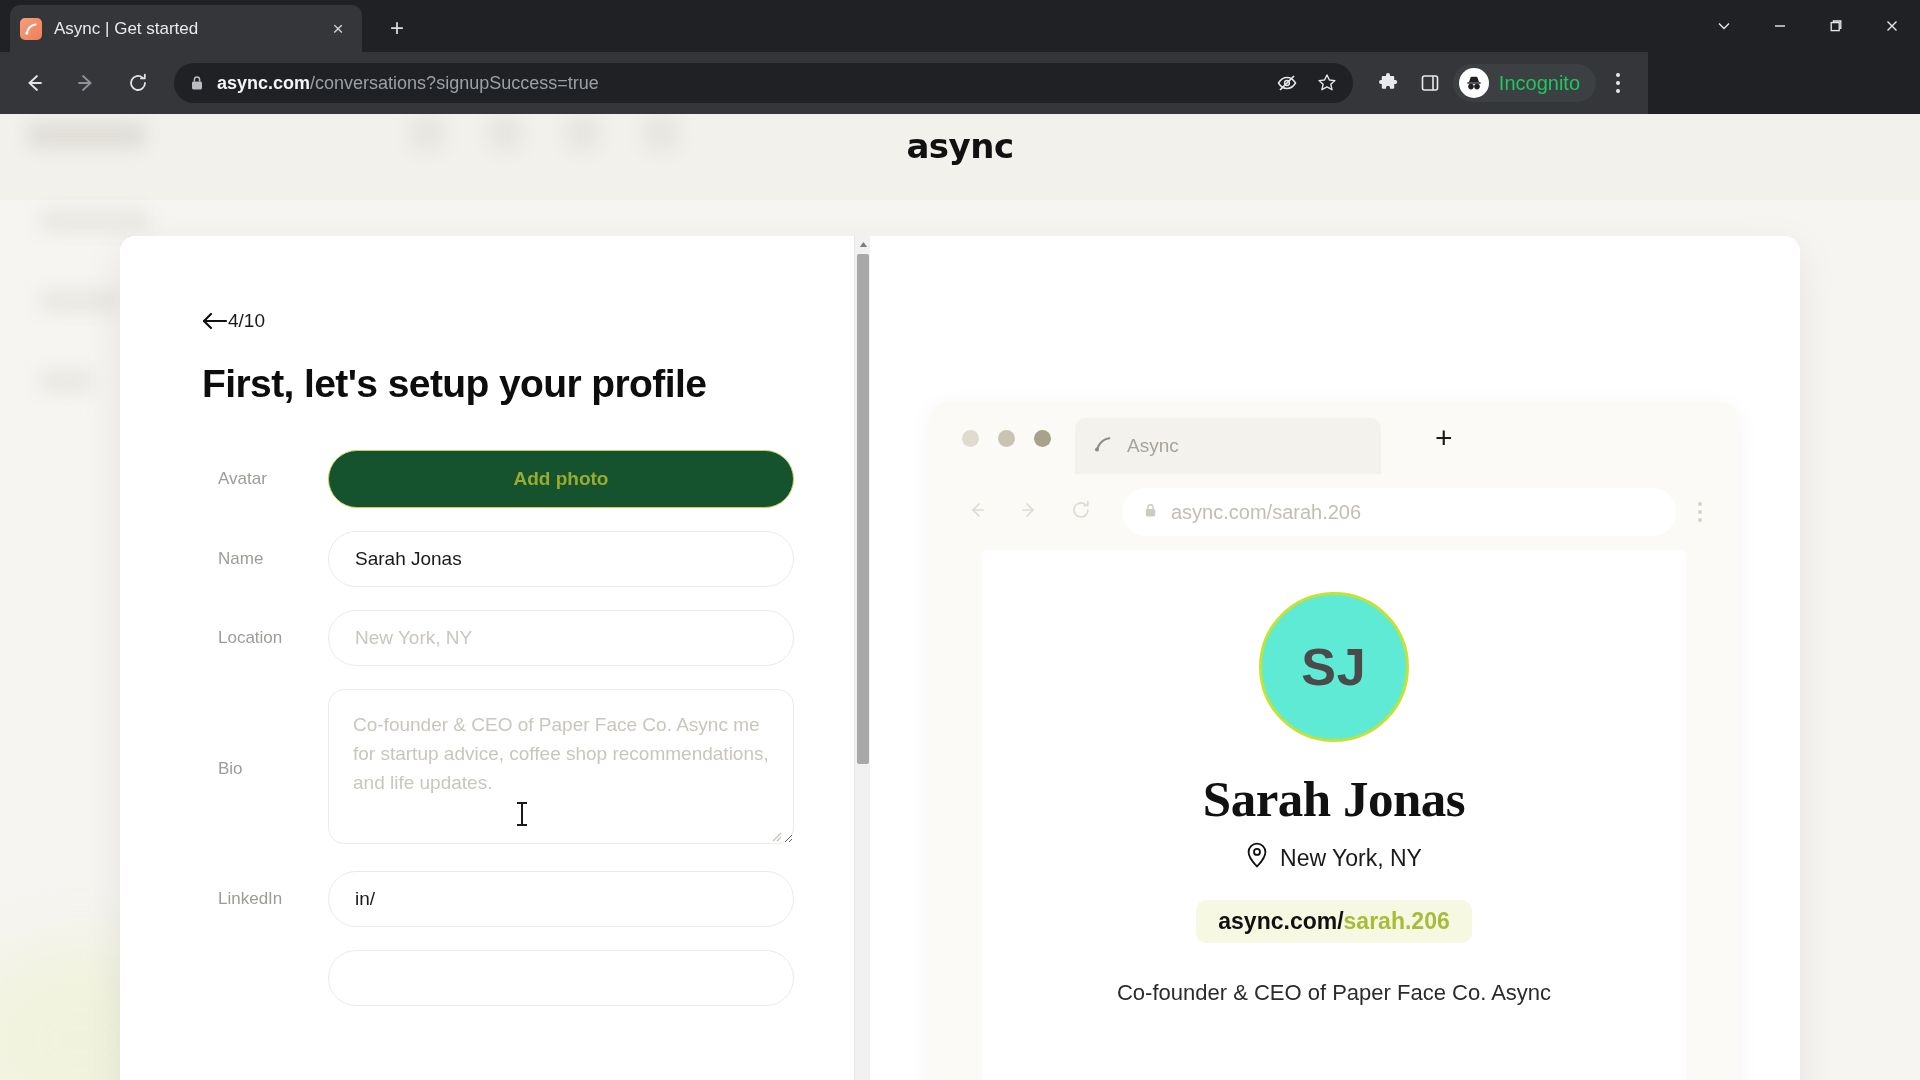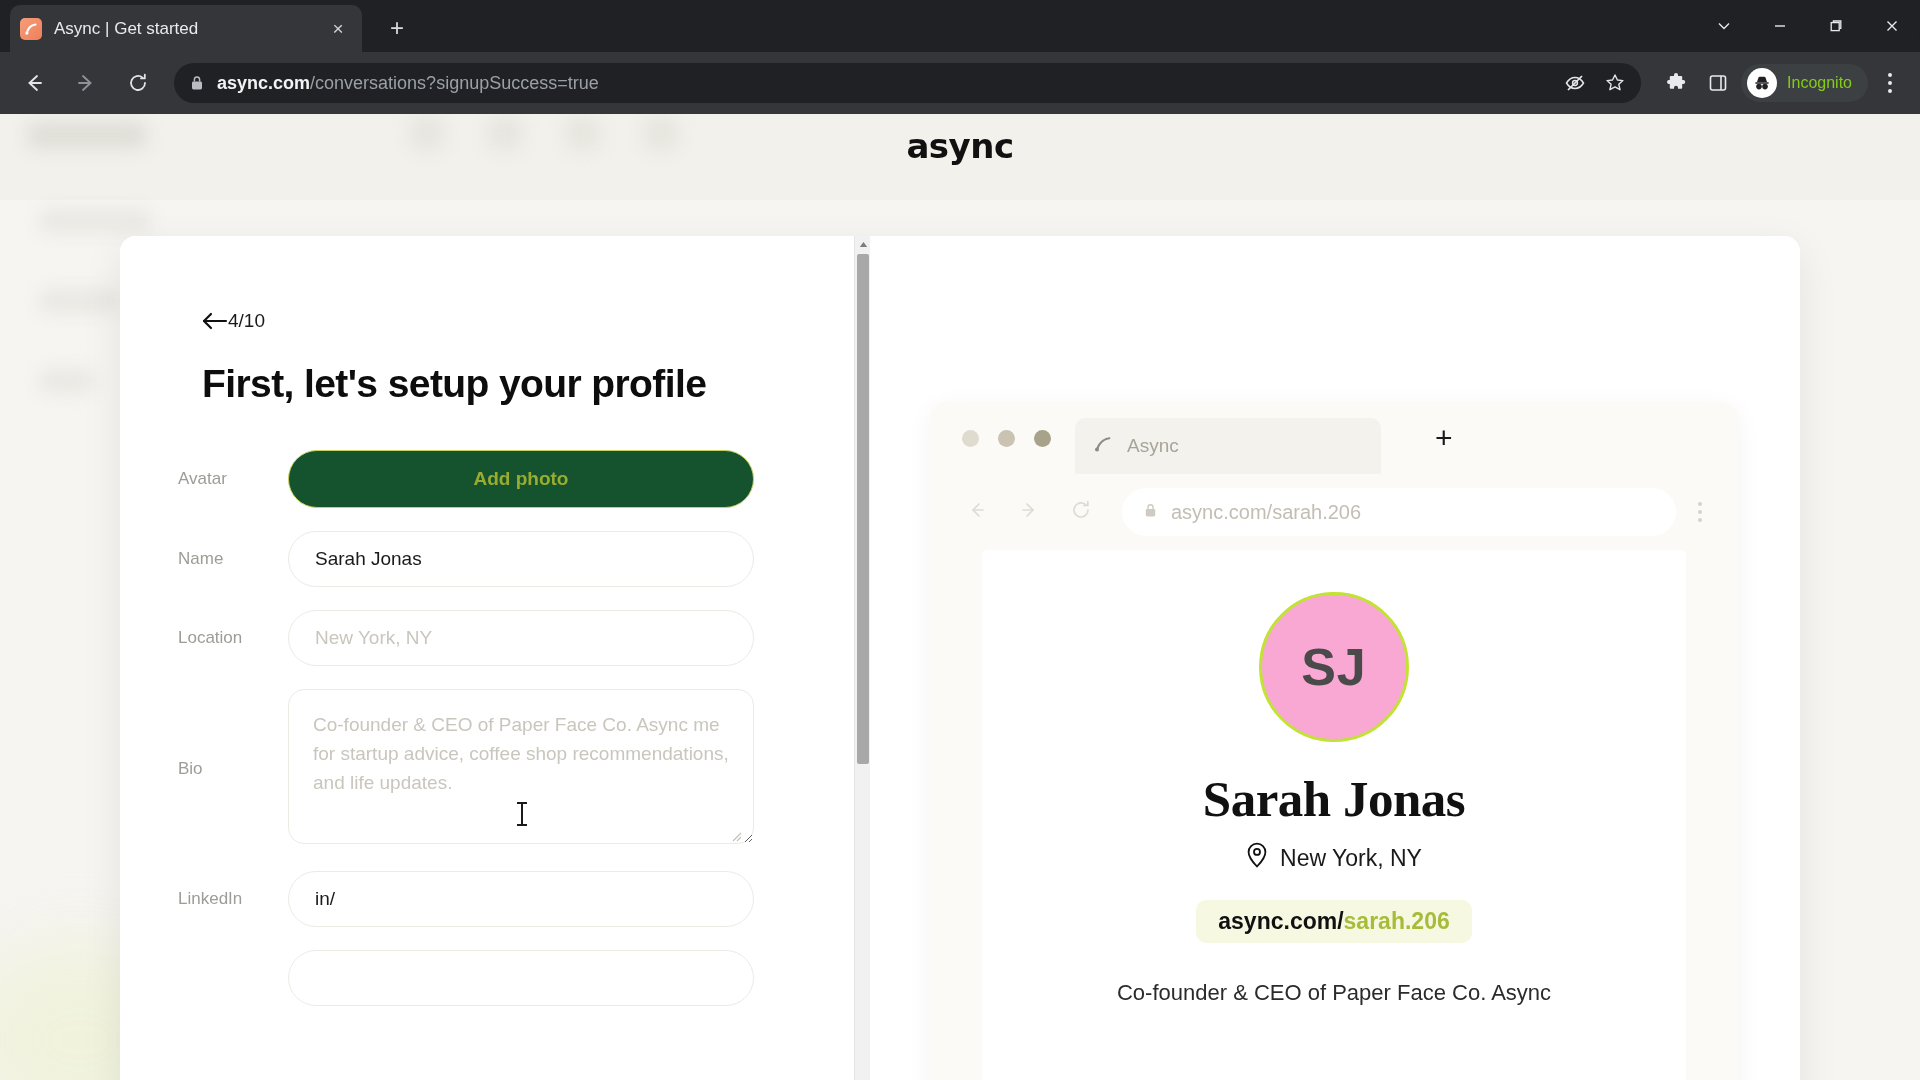--- a/index.html
+++ b/index.html
@@ -45,21 +45,21 @@
   .win-ctrls {
     position: absolute; right: 0; top: 0; height: 52px;
     display: flex; align-items: center;
   }
   .win-btn {
     width: 56px; height: 52px; display: flex; align-items: center;
     justify-content: center; color: #e8eaed;
   }
 
   .chrome-toolbar {
-    position: absolute; left: 0; top: 52px; width: 1920px; height: 62px;
+    position: absolute; left: 0; top: 52px; width: 1648px; height: 62px;
     background: #35363a; display: flex; align-items: center;
   }
   .nav-btn {
     width: 40px; height: 40px; margin-left: 12px; border-radius: 50%;
     display: flex; align-items: center; justify-content: center;
     color: #c9ccd1;
   }
   .nav-btn:first-child { margin-left: 14px; }
   .omnibox {
     flex: 1 1 auto; height: 40px; margin: 0 14px 0 16px;
@@ -85,21 +85,21 @@
   .incognito-pill {
     display: flex; align-items: center; height: 38px;
     background: #3c4043; border-radius: 19px; padding: 0 16px 0 6px;
     margin-left: 2px; flex: 0 0 auto;
   }
   .incognito-avatar {
     width: 30px; height: 30px; border-radius: 50%; background: #fff;
     display: flex; align-items: center; justify-content: center;
     margin-right: 10px;
   }
-  .incognito-label { color: #84cc16; font-size: 16px; }
+  .incognito-label { color: #22c55e; font-size: 20px; }
   .kebab {
     width: 44px; height: 44px; display: flex; flex-direction: column;
     align-items: center; justify-content: center; gap: 4px;
     margin-right: 8px; flex: 0 0 auto;
   }
   .kebab i { width: 4px; height: 4px; border-radius: 50%; background: #e8eaed; display:block; }
 
   
   .viewport {
     position: absolute; left: 0; top: 114px; width: 1920px; height: 966px;
@@ -152,21 +152,21 @@
 
   .step-row { display: flex; align-items: center; gap: 0; margin: 82px 0 0 82px; }
   .back-arrow { width: 26px; height: 22px; display: flex; align-items: center; color: #111; }
   .step-count { font-size: 19px; color: #1a1a1a; font-weight: 400; }
 
   .heading {
     margin: 30px 0 0 82px; font-size: 39px; font-weight: 700;
     letter-spacing: -0.6px; color: #0d0d0d; white-space: nowrap;
   }
 
-  .form { margin: 44px 0 0 58px; width: 576px; }
+  .form { margin: 44px 0 0 98px; width: 576px; }
   .frow { display: flex; align-items: center; margin-bottom: 23px; }
   .frow.bio { align-items: center; }
   .flabel {
     width: 110px; flex: 0 0 110px; font-size: 17px; color: #9d9d97;
   }
   .fctl { flex: 1 1 auto; }
   .inp {
     width: 100%; height: 56px; border: 1px solid #eceae4; border-radius: 28px;
     background: #fff; padding: 0 26px; font-size: 19px; color: #1a1a1a;
     font-family: "Liberation Sans", sans-serif; outline: none;
@@ -246,21 +246,21 @@
   .mock-kebab { margin-left: 22px; display: flex; flex-direction: column; gap: 4px; }
   .mock-kebab i { width: 4px; height: 4px; border-radius: 50%; background: #d6d2ca; display: block; }
 
   .mock-page {
     position: absolute; left: 0; right: 0; top: 148px; bottom: 0;
     background: #fff; margin: 0 52px; border-radius: 6px 6px 0 0;
   }
   .profile { padding-top: 42px; text-align: center; }
   .avatar {
     width: 150px; height: 150px; border-radius: 50%;
-    background: #f9a8d4; border: 3px solid #c2e234;
+    background: #5eead4; border: 3px solid #c2e234;
     margin: 0 auto; display: flex; align-items: center; justify-content: center;
   }
   .avatar-initials {
     font-size: 52px; font-weight: 600; color: #4a4a4a;
     font-family: "Liberation Sans", sans-serif; letter-spacing: 1px;
   }
   .pname {
     font-family: "Liberation Serif", serif; font-size: 51px;
     font-weight: 700; color: #111; margin-top: 28px; letter-spacing: -0.5px;
   }

